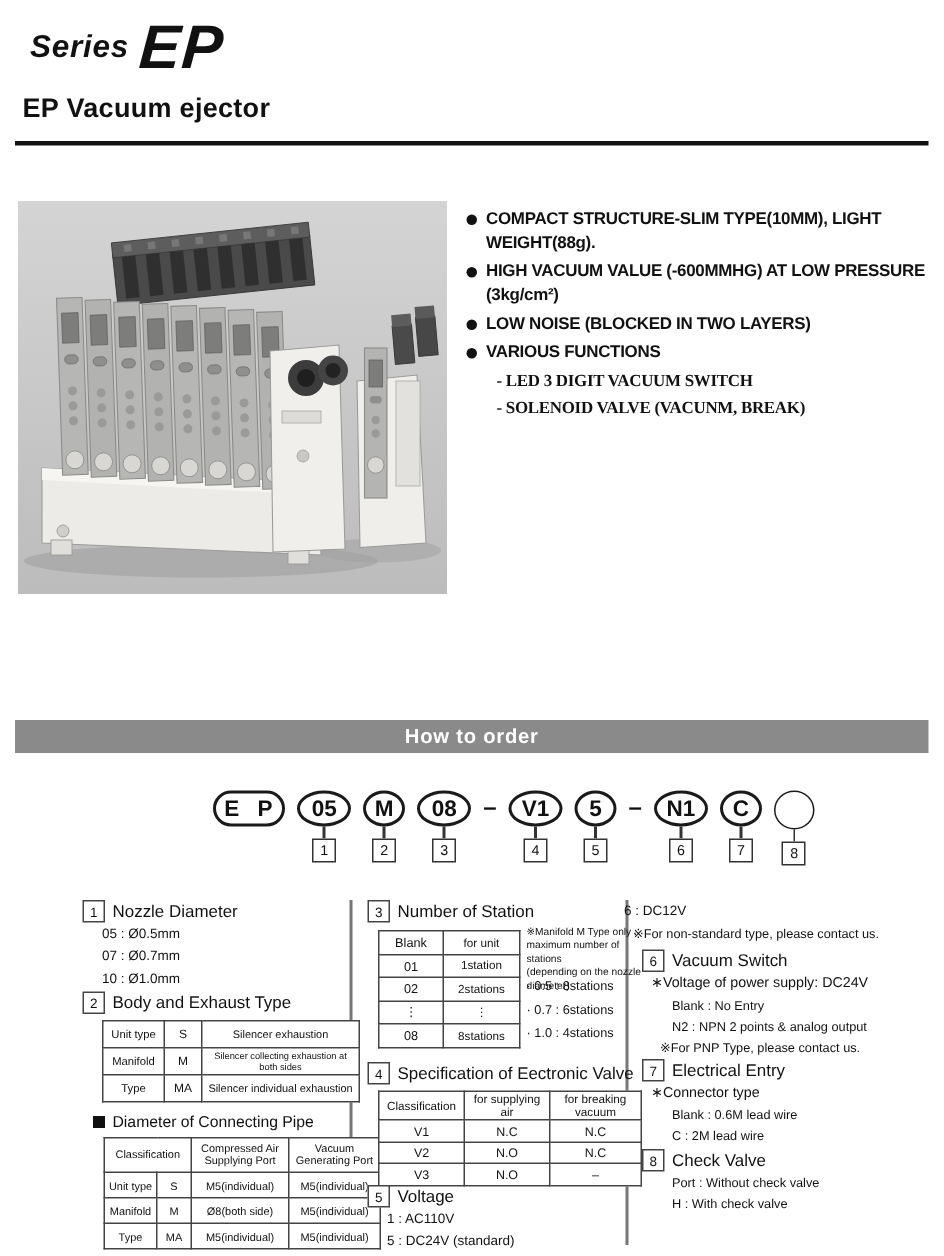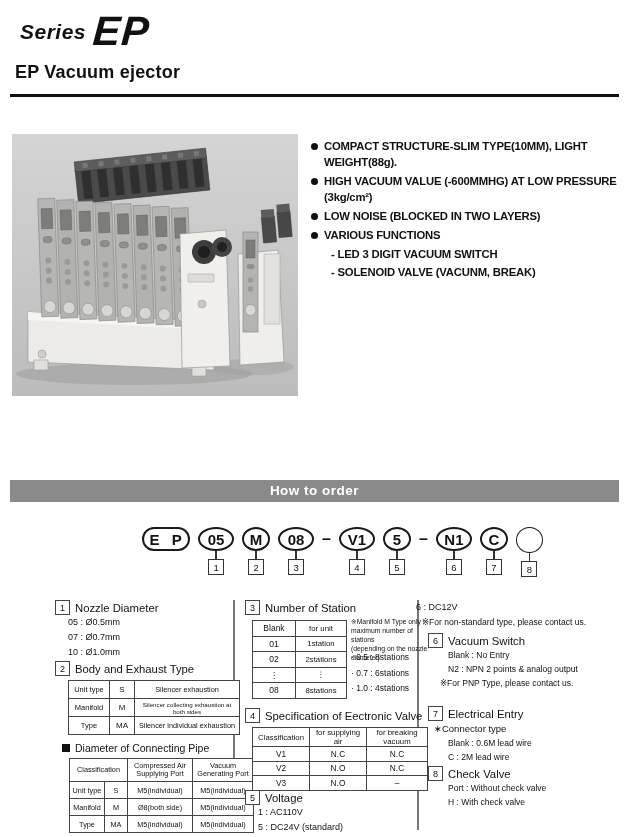--- a/index.html
+++ b/index.html
@@ -13,21 +13,21 @@
   .subtitle{position:absolute;left:15px;top:62px;font-size:18px;font-weight:700;letter-spacing:.2px;}
   .title-rule{position:absolute;left:10px;top:94px;width:609px;height:3px;background:#111;}
 
   
   .photo{position:absolute;left:12px;top:134px;width:286px;height:262px;}
 
   
   .features{position:absolute;left:311px;top:138px;width:314px;list-style:none;margin:0;padding:0;}
   .features li{position:relative;font-size:11.3px;font-weight:700;line-height:16px;margin-bottom:3px;letter-spacing:-.2px;}
   .features li.bullet{padding-left:13px;}
-  .features li.sub{padding-left:20px;margin-bottom:2px;}
+  .features li.sub{padding-left:20px;margin-bottom:2px;font-family:Liberation Serif, serif;}
   .features .dot{position:absolute;left:0;top:4.5px;width:7px;height:7px;border-radius:50%;background:#111;}
 
   
   .banner{position:absolute;left:10px;top:480px;width:609px;height:22px;background:#8a8a8a;
           color:#fff;font-size:13.5px;font-weight:700;text-align:center;line-height:22px;letter-spacing:.5px;}
 
   
   .order-row{position:absolute;left:0;top:527px;width:629px;display:flex;justify-content:center;
              align-items:flex-start;gap:8px;transform:translateX(28px);}
   .code-seg{display:flex;flex-direction:column;align-items:center;}
@@ -471,20 +471,21 @@
     <div class="fs9 ind12">6 : DC12V</div>
     <div class="fs85 ind18">※For non-standard type, please contact us.</div>
   </div>
 
   <div class="sec" style="left:428px;top:633px;">
     <div class="sec-h">
       <span class="nbox">6</span>
       <span>Vacuum Switch</span>
     </div>
     <div class="plain-lines">
+      <div class="fs95 ind6">∗Voltage of power supply: DC24V</div>
       <div class="fs85 ind20">Blank : No Entry</div>
       <div class="fs85 ind20">N2 : NPN 2 points &amp; analog output</div>
       <div class="fs85 ind12">※For PNP Type, please contact us.</div>
     </div>
   </div>
 
   <div class="sec" style="left:428px;top:706px;">
     <div class="sec-h">
       <span class="nbox">7</span>
       <span>Electrical Entry</span>

